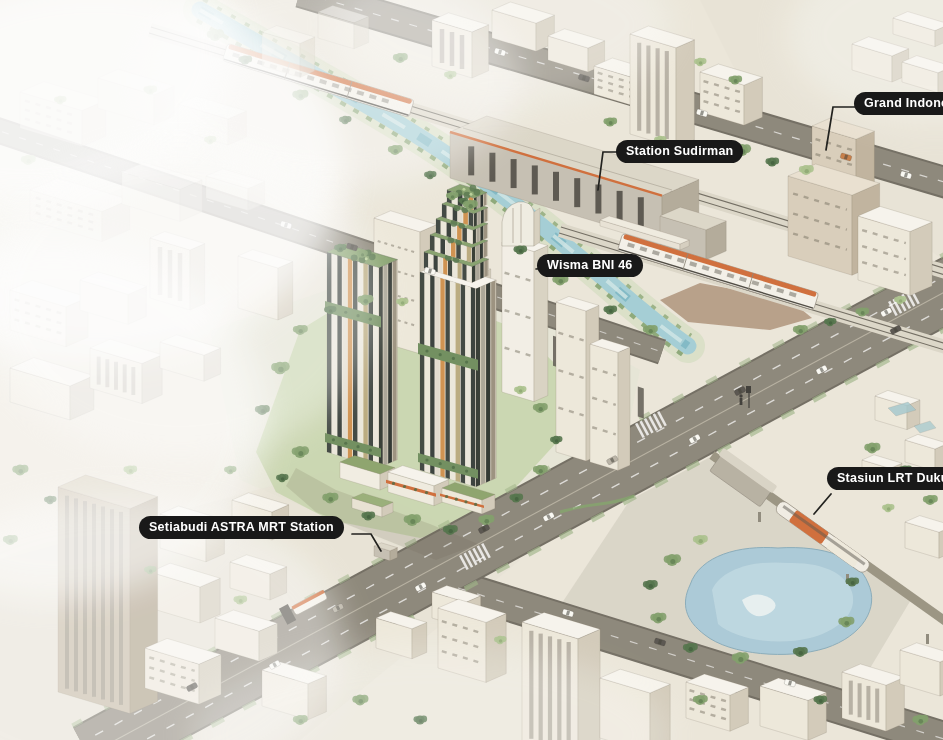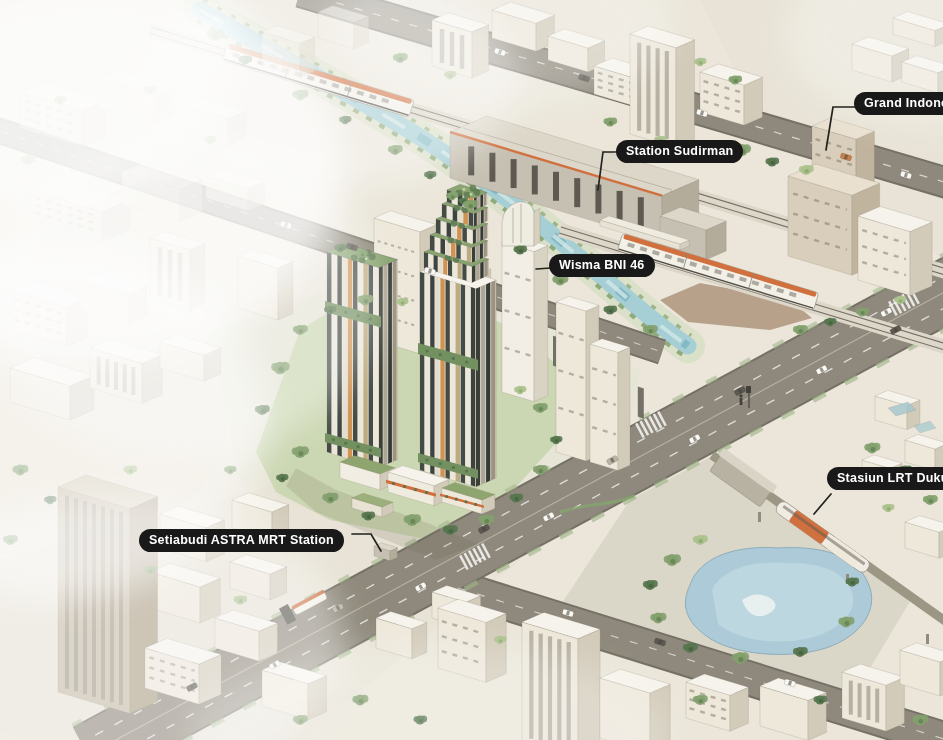--- a/index.html
+++ b/index.html
@@ -1072,22 +1072,22 @@
         <path d="M831,494 L814,514" fill="none" stroke="#22221f" stroke-width="1.7" stroke-linecap="round"></path>
       </g>
     </svg>
 
   <div class="pill" style="left:616px;top:140px">
     <span>Station Sudirman</span>
   </div>
   <div class="pill" style="left:854px;top:92px">
     <span>Grand Indonesia</span>
   </div>
-  <div class="pill" style="left:549px;top:254px">
+  <div class="pill" style="left:537px;top:254px">
     <span>Wisma BNI 46</span>
   </div>
-  <div class="pill" style="left:139px;top:529px">
+  <div class="pill" style="left:139px;top:516px">
     <span>Setiabudi ASTRA MRT Station</span>
   </div>
   <div class="pill" style="left:827px;top:467px">
     <span>Stasiun LRT Dukuh Atas</span>
   </div>
 </div>
 
 </body></html>

